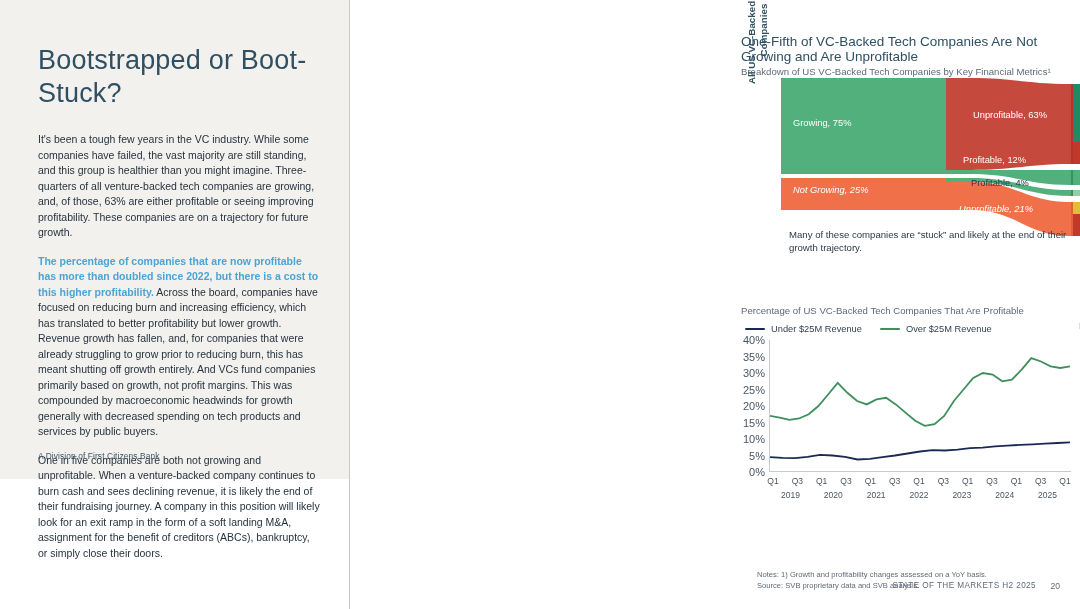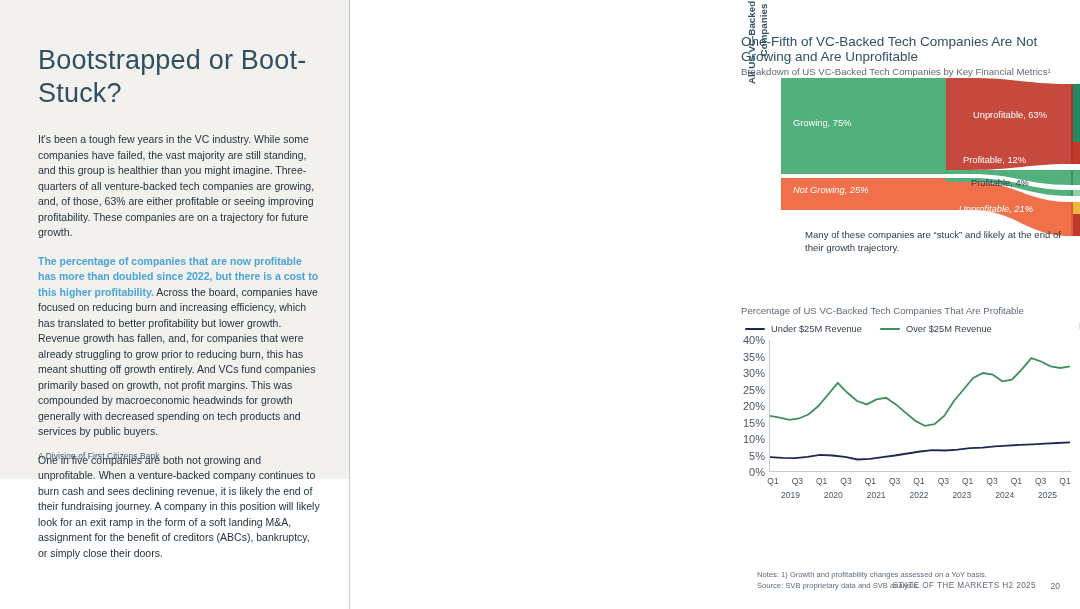--- a/index.html
+++ b/index.html
@@ -75,21 +75,21 @@
     left: 397px; top: 95px;
     width: 130px;
     transform: rotate(-90deg);
     transform-origin: left top;
     font-size: 9.8px; font-weight: bold; color: #2f4f63;
     text-align: center;
     line-height: 12px;
   }
 
   .sk-note {
-    position: absolute; left: 456px; top: 228px;
+    position: absolute; left: 440px; top: 228px;
     font-size: 9.6px; color: #2b3a46; line-height: 13px;
   }
 
   
   .chart-block { position: absolute; top: 303px; }
   .chart-left { left: 392px; width: 330px; }
   .chart-right { left: 730px; width: 330px; }
 
   .legend { display: flex; gap: 18px; margin-top: 8px; margin-left: 4px; }
   .legend-item { display: flex; align-items: center; gap: 6px; font-size: 9.3px; color: #35424e; }

